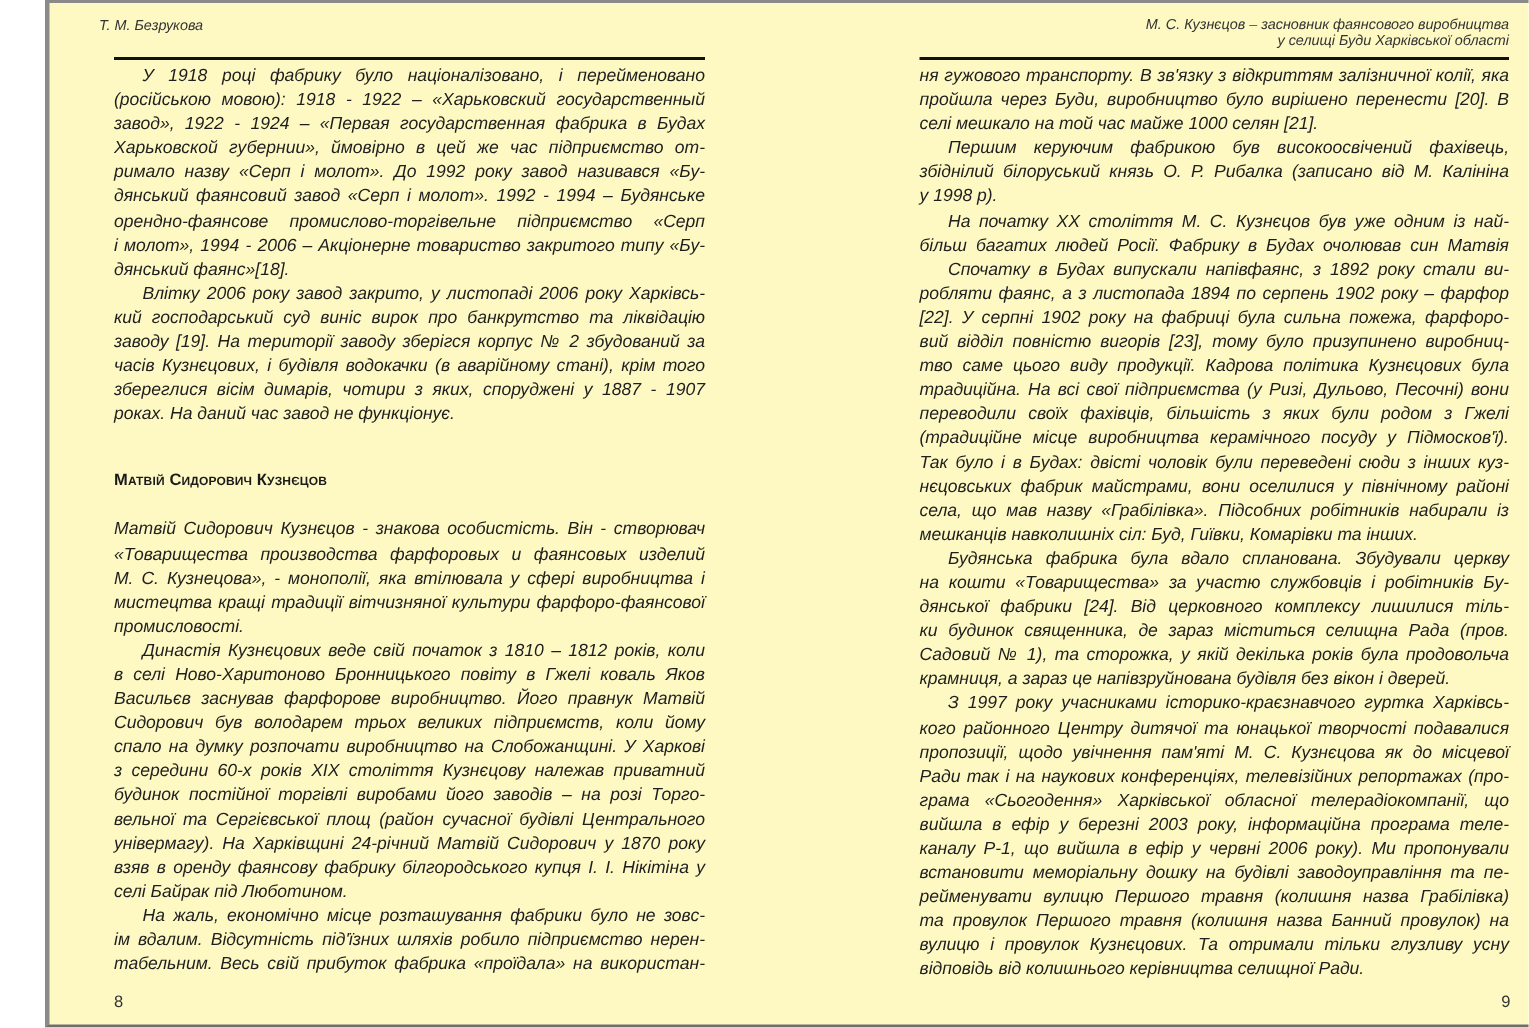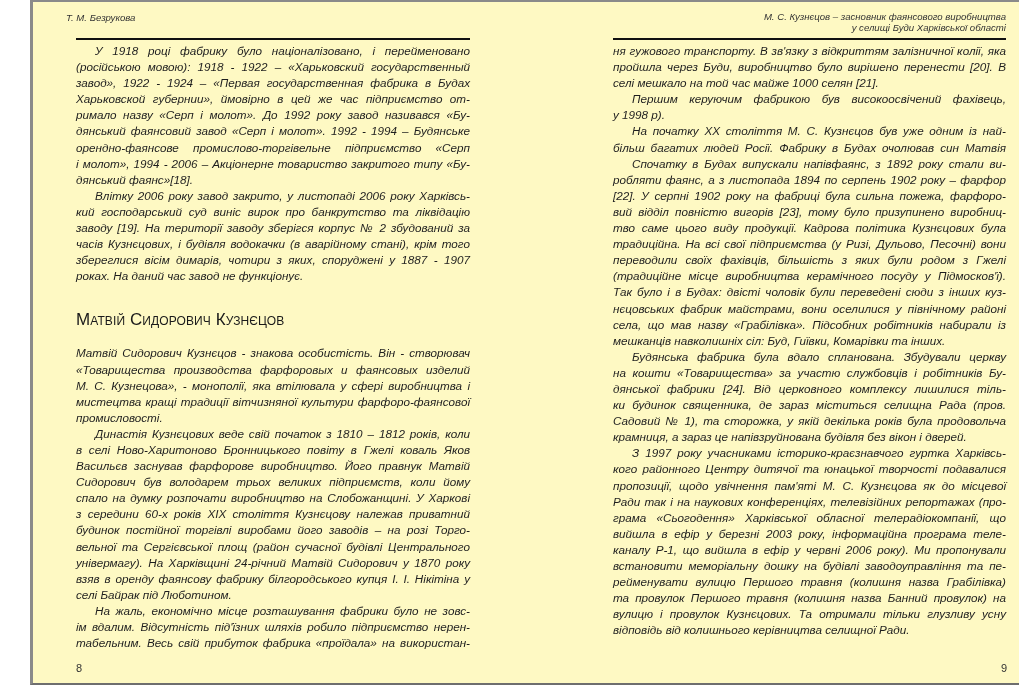--- a/index.html
+++ b/index.html
@@ -37,21 +37,21 @@
   }
   .page-left .body { left: 40px; width: 394px; top: 41px; }
   .page-right .body { left: 68px; width: 393px; top: 41px; }
   .body p { margin: 0; font-style: italic; }
   .body p.indent { text-indent: 19px; }
   .body p.noindent { text-indent: 0; }
   .line { display: block; text-align: justify; text-align-last: justify; white-space: nowrap; }
   .line.last { text-align-last: left; }
 
   .section-title {
-    font-weight: normal; font-size: 17px; line-height: 16px; color: #1a1a1a;
+    font-weight: bold; font-size: 11px; line-height: 16px; color: #1a1a1a;
     margin: 0; font-variant: small-caps; letter-spacing: 0.1px;
   }
   .folio { position: absolute; font-size: 11px; color: #333; top: 660px; }
   .page-left .folio { left: 40px; }
   .page-right .folio { right: 42px; }
 </style>
 </head>
 <body>
 
 <div class="frame">
@@ -121,20 +121,21 @@
     <div class="rule"></div>
 
     <div class="body">
       <p class="noindent">
         <span class="line">ня гужового транспорту. В зв'язку з відкриттям залізничної колії, яка</span>
         <span class="line">пройшла через Буди, виробництво було вирішено перенести [20]. В</span>
         <span class="line last">селі мешкало на той час майже 1000 селян [21].</span>
       </p>
       <p class="indent">
         <span class="line">Першим керуючим фабрикою був високоосвічений фахівець,</span>
+        <span class="line" style="text-indent:0">збіднілий білоруський князь О. Р. Рибалка (записано від М. Калініна</span>
         <span class="line last" style="text-indent:0">у 1998 р).</span>
       </p>
       <p class="indent">
         <span class="line">На початку XX століття М. С. Кузнєцов був уже одним із най-</span>
         <span class="line" style="text-indent:0">більш багатих людей Росії. Фабрику в Будах очолював син Матвія</span>
       </p>
       <p class="indent">
         <span class="line">Спочатку в Будах випускали напівфаянс, з 1892 року стали ви-</span>
         <span class="line" style="text-indent:0">робляти фаянс, а з листопада 1894 по серпень 1902 року – фарфор</span>
         <span class="line" style="text-indent:0">[22]. У серпні 1902 року на фабриці була сильна пожежа, фарфоро-</span>

